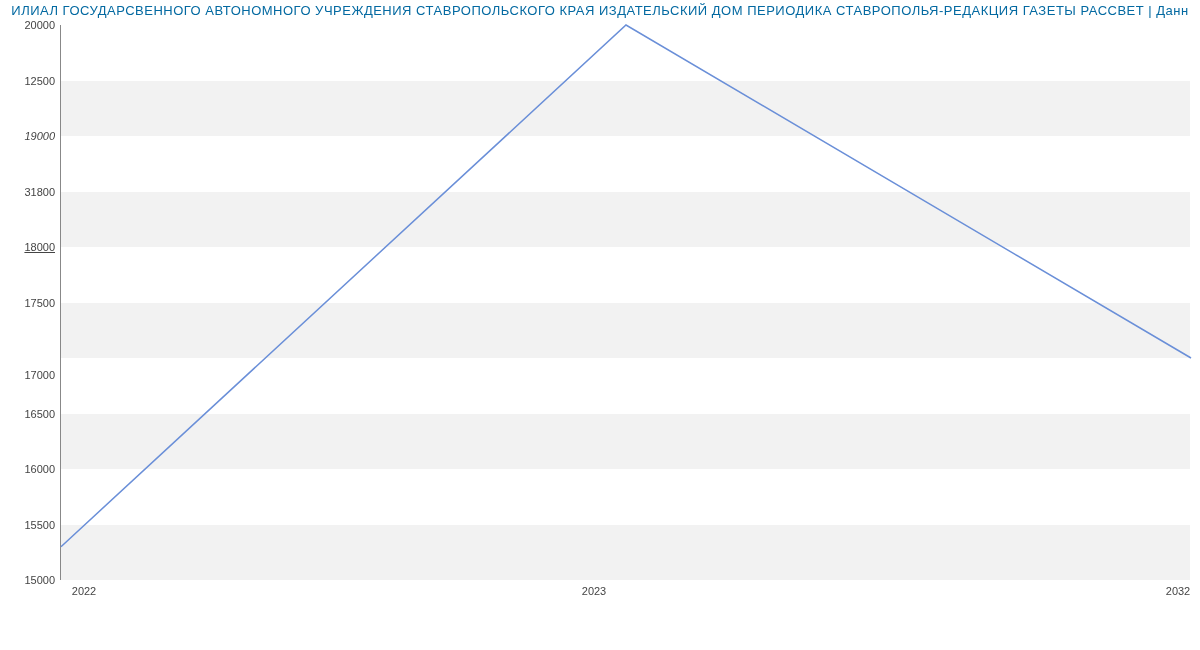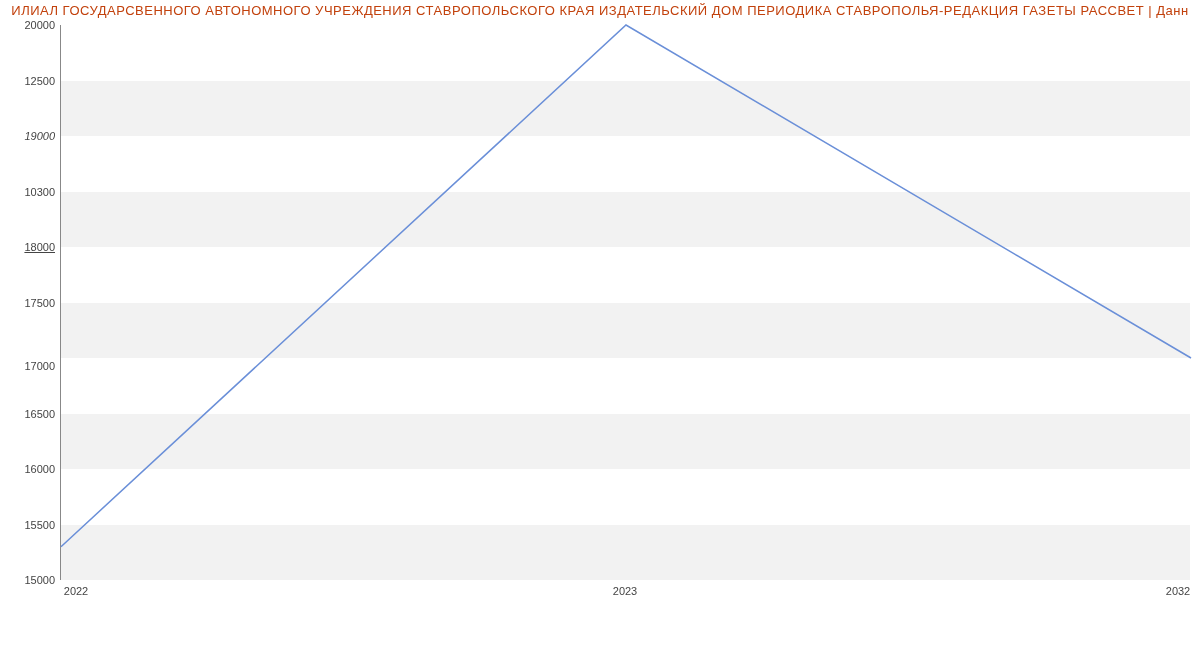--- a/index.html
+++ b/index.html
@@ -7,21 +7,21 @@
       font-family: Arial, Helvetica, sans-serif;
       width: 1200px;
       height: 650px;
       background: #fff;
       overflow: hidden;
       position: relative;
     }
     .title {
       font-size: 13px;
       letter-spacing: 0.5px;
-      color: #c2410c;
+      color: #0369a1;
       white-space: nowrap;
       position: absolute;
       top: 3px;
       left: 0;
       width: 100%;
       text-align: center;
     }
     .chart-area {
       position: absolute;
       left: 60px;
@@ -89,23 +89,23 @@
       <div class="grid-band" style="top: 499.5px; height: 55.5px;"></div>
 
     <svg class="line-svg">
       <path class="line-path" d="M0 521.7 L565 0 L1130 333"></path>
     </svg>
   </div>
 <div class="y-tick" style="top: 555px;">15000</div>
     <div class="y-tick" style="top: 499.5px;">15500</div>
     <div class="y-tick" style="top: 444px;">16000</div>
     <div class="y-tick" style="top: 388.5px;">16500</div>
-    <div class="y-tick" style="top: 341px; margin-left: 16px;">17000</div>
+    <div class="y-tick" style="top: 350px; margin-left: 16px;">17000</div>
     <div class="y-tick" style="top: 277.5px; margin-left: 16px;">17500</div>
     <div class="y-tick" style="top: 222px; text-decoration: underline;">18000</div>
-    <div class="y-tick" style="top: 166.5px;">10300</div>
+    <div class="y-tick" style="top: 166.5px;">31800</div>
     <div class="y-tick" style="top: 111px; font-style: italic;">19000</div>
     <div class="y-tick" style="top: 55.5px;">12500</div>
     <div class="y-tick" style="top: 0px;">20000</div>
-    <div class="x-tick" style="left: 16px;">2022</div>
-    <div class="x-tick" style="left: 565px; text-align: center;">2023</div>
+    <div class="x-tick" style="left: 24px;">2022</div>
+    <div class="x-tick" style="left: 534px; text-align: center;">2023</div>
     <div class="x-tick" style="left: 1118px;">2032</div>
   </div>
 
 </body></html>

